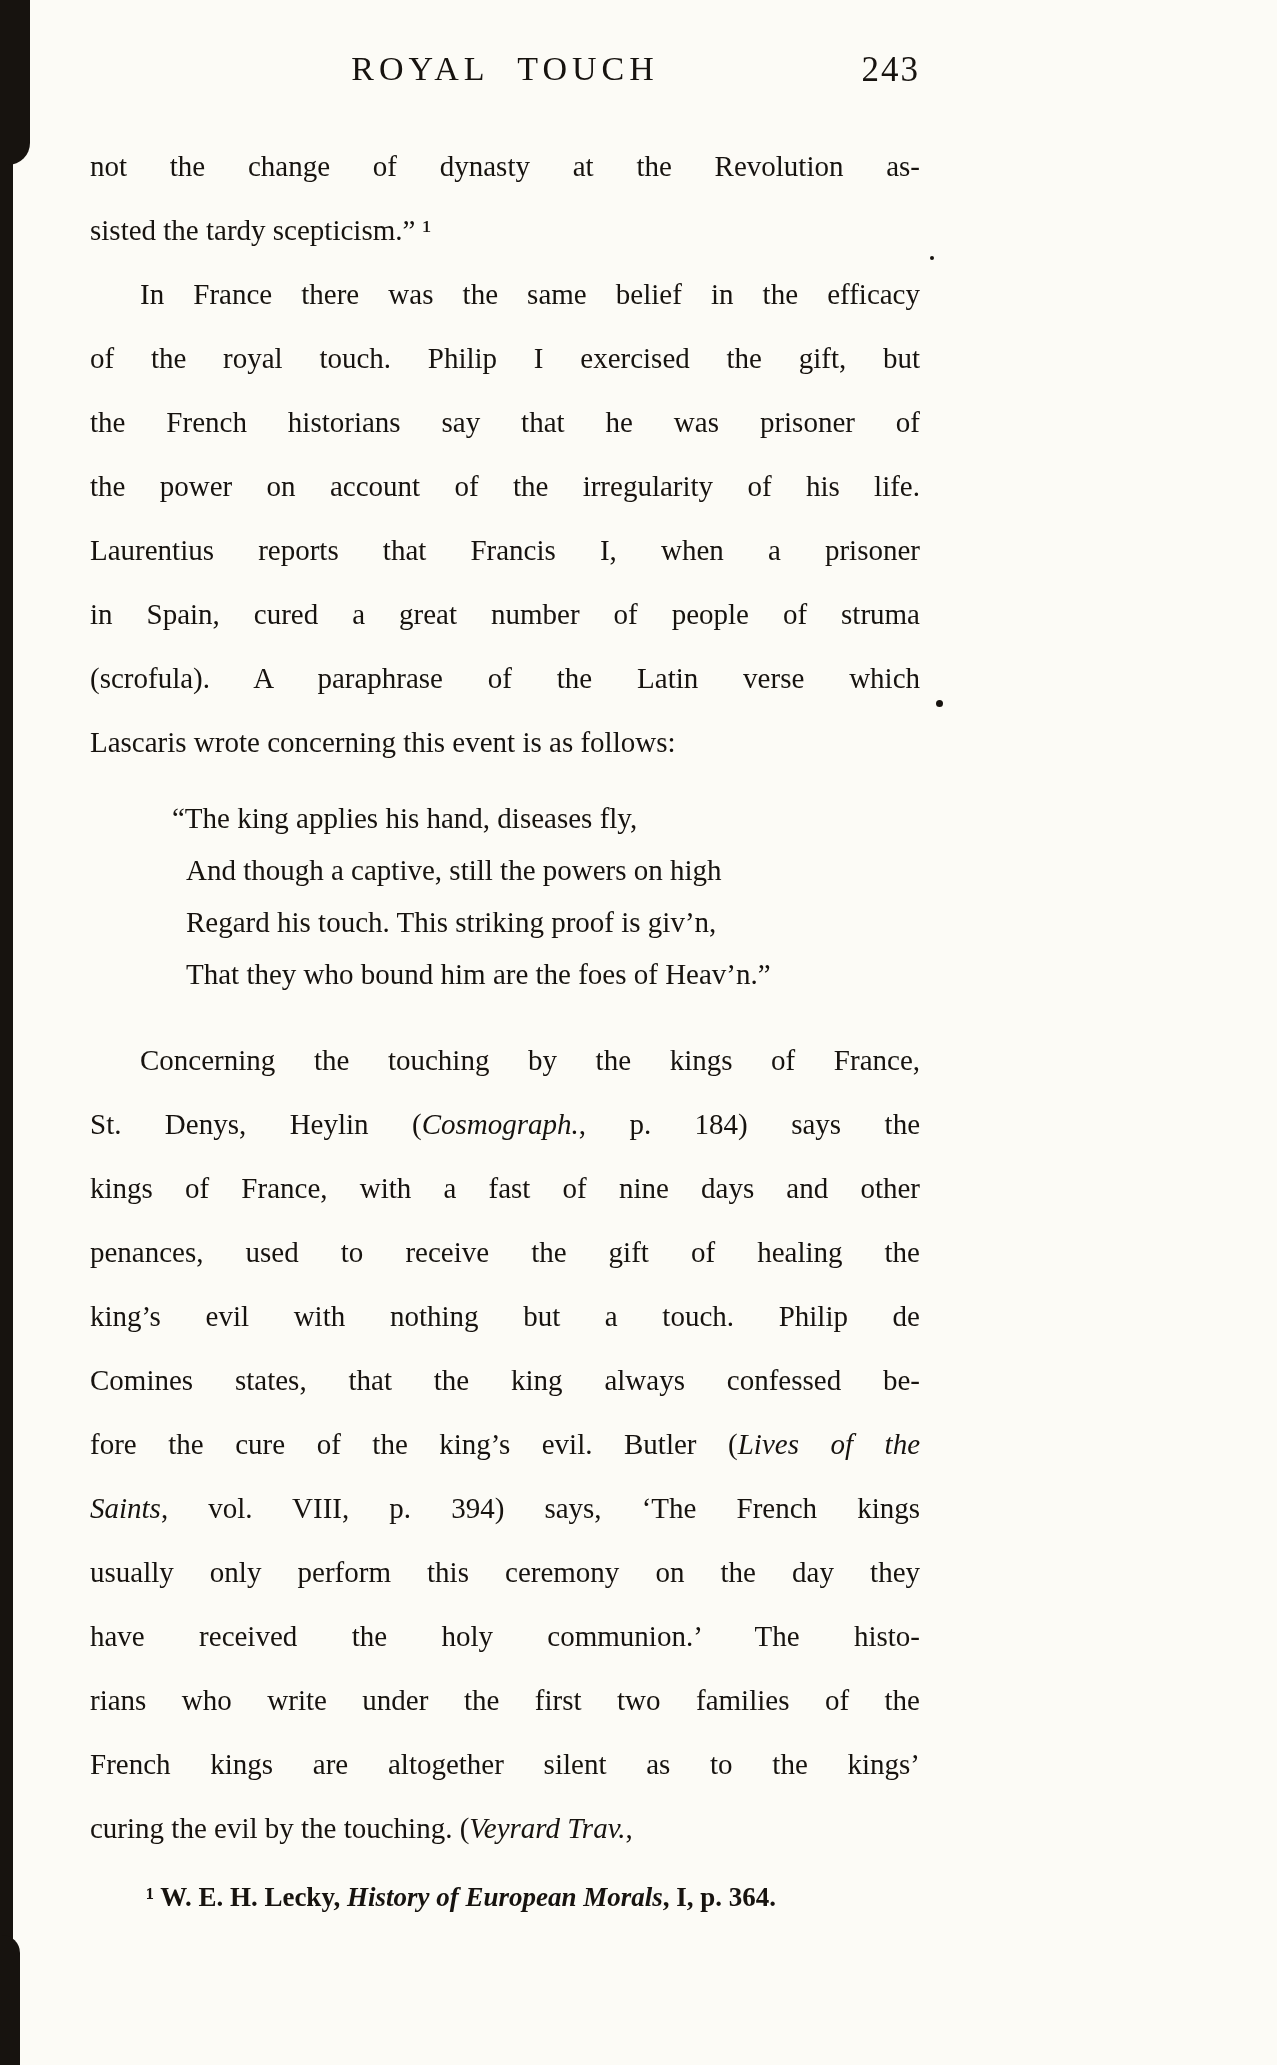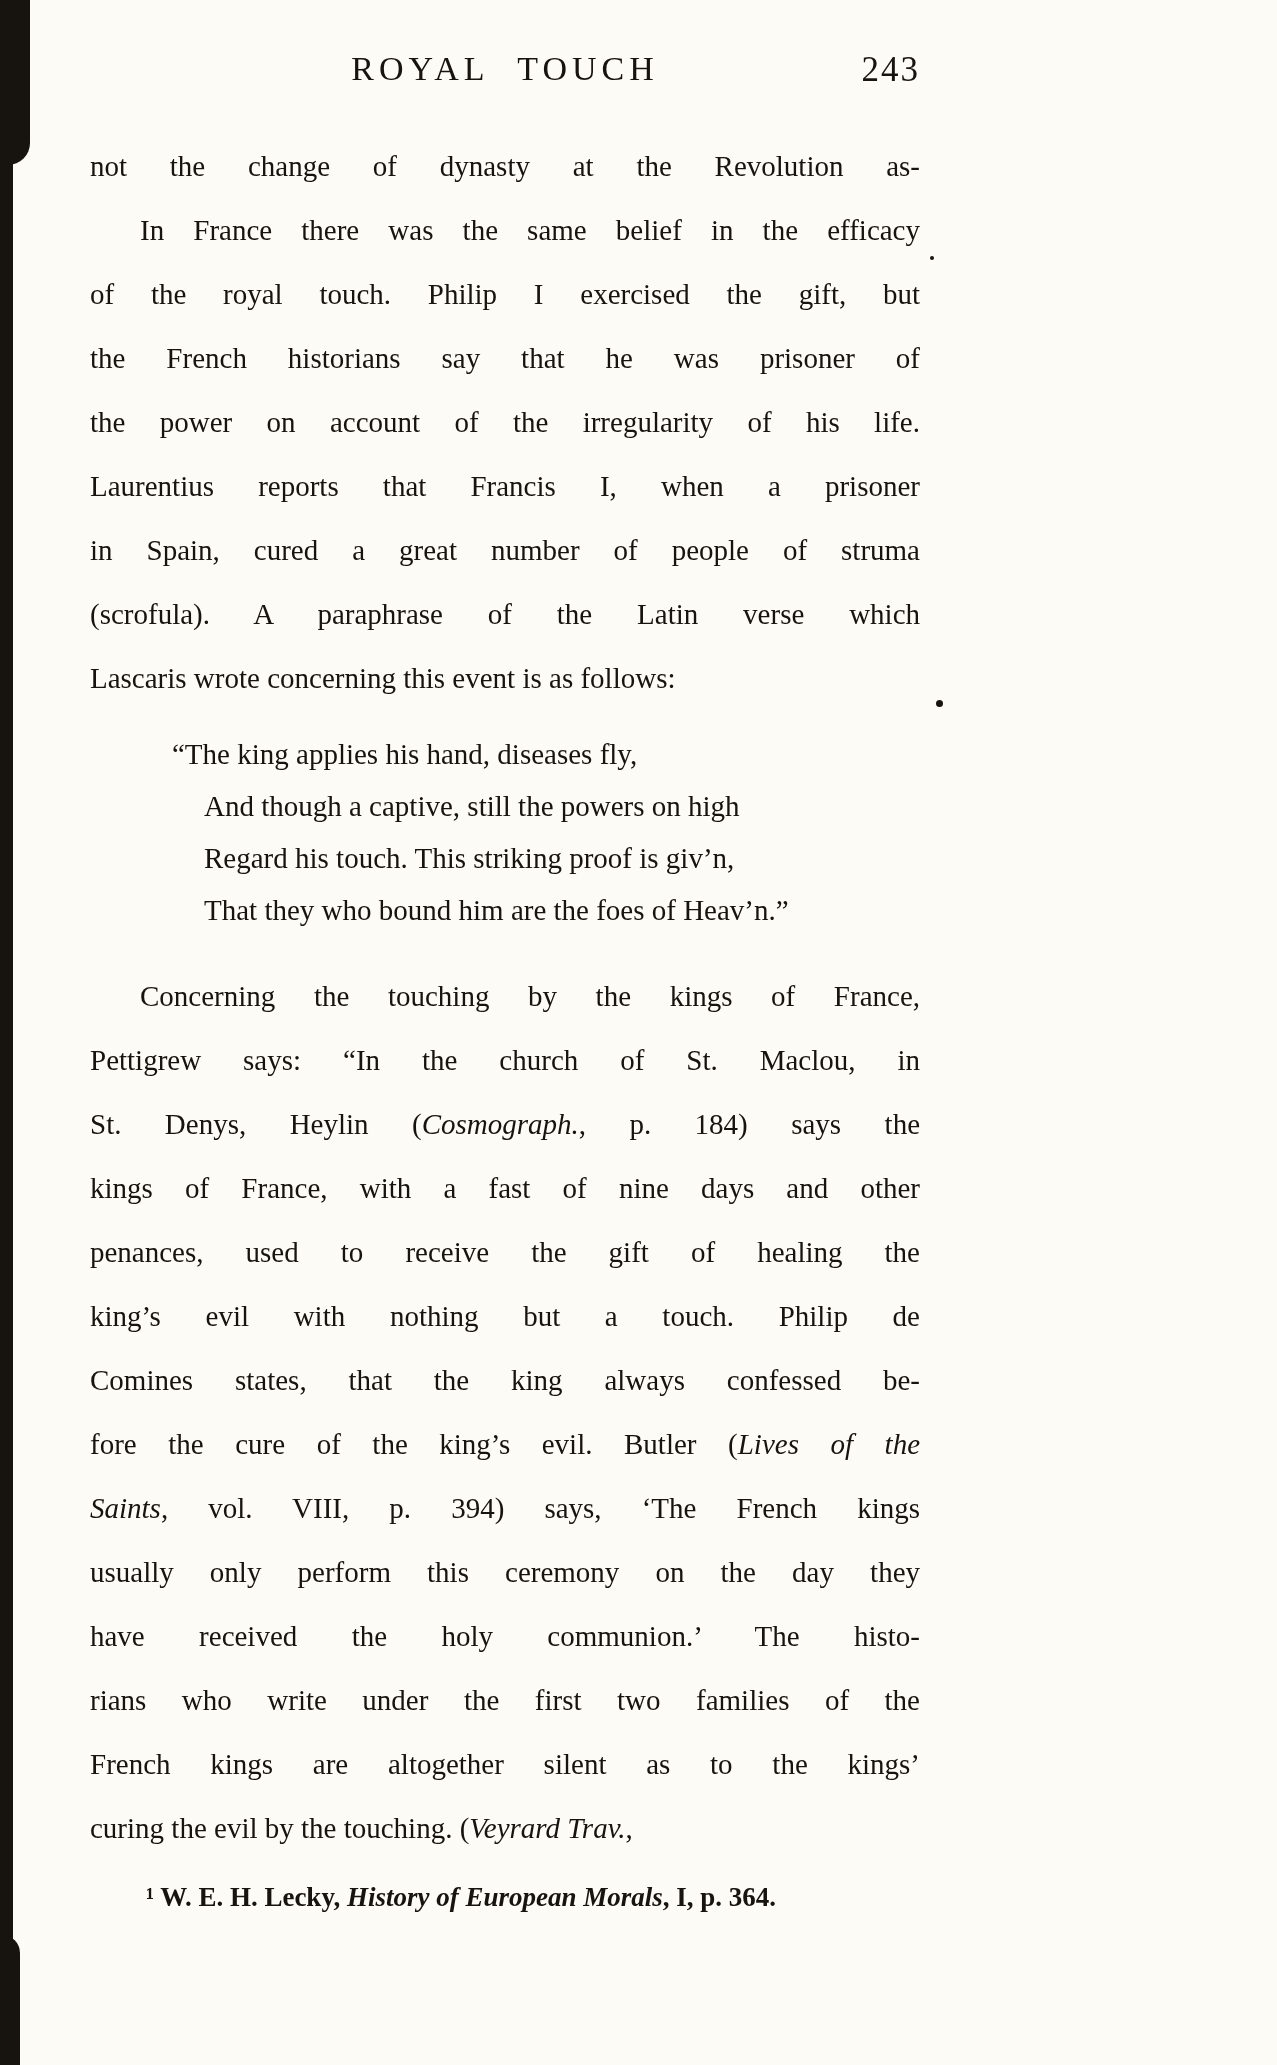--- a/index.html
+++ b/index.html
@@ -68,21 +68,21 @@
     text-align-last: justify;
   }
   .para .line.last { text-align-last: left; }
   .para .line.indent { text-indent: 50px; }
 
   .verse {
     margin: 18px 0 28px 96px;
     font-size: 29px;
     line-height: 52px;
   }
-  .verse .line { text-align: left; margin-left: 18px; }
+  .verse .line { text-align: left; }
   .verse .line:first-child { margin-left: -14px; }
 
   .footnote {
     margin-top: 16px;
     font-size: 27px;
     line-height: 42px;
     font-weight: bold;
   }
   .footnote .line { text-align: left; text-indent: 56px; }
 
@@ -100,40 +100,40 @@
   <div class="artifact-dot dot-2"></div>
 
   <div class="running-head">
     <div class="title">ROYAL TOUCH</div>
     <div class="folio">243</div>
   </div>
 
   <div class="page-body">
       <div class="para">
         <div class="line">not the change of dynasty at the Revolution as-</div>
+        <div class="line last">sisted the tardy scepticism.” ¹</div>
       </div>
       <div class="para">
         <div class="line indent">In France there was the same belief in the efficacy</div>
         <div class="line">of the royal touch. Philip I exercised the gift, but</div>
         <div class="line">the French historians say that he was prisoner of</div>
         <div class="line">the power on account of the irregularity of his life.</div>
         <div class="line">Laurentius reports that Francis I, when a prisoner</div>
         <div class="line">in Spain, cured a great number of people of struma</div>
         <div class="line">(scrofula). A paraphrase of the Latin verse which</div>
         <div class="line last">Lascaris wrote concerning this event is as follows:</div>
       </div>
       <div class="verse">
         <div class="line">“The king applies his hand, diseases fly,</div>
         <div class="line">And though a captive, still the powers on high</div>
         <div class="line">Regard his touch. This striking proof is giv’n,</div>
         <div class="line">That they who bound him are the foes of Heav’n.”</div>
       </div>
       <div class="para">
         <div class="line indent">Concerning the touching by the kings of France,</div>
-        <div class="line">Pettigrew says: “In the church of St. Maclou, in</div>
         <div class="line">St. Denys, Heylin (<i>Cosmograph.</i>, p. 184) says the</div>
         <div class="line">kings of France, with a fast of nine days and other</div>
         <div class="line">penances, used to receive the gift of healing the</div>
         <div class="line">king’s evil with nothing but a touch. Philip de</div>
         <div class="line">Comines states, that the king always confessed be-</div>
         <div class="line">fore the cure of the king’s evil. Butler (<i>Lives of the</i></div>
         <div class="line"><i>Saints</i>, vol. VIII, p. 394) says, ‘The French kings</div>
         <div class="line">usually only perform this ceremony on the day they</div>
         <div class="line">have received the holy communion.’ The histo-</div>
         <div class="line">rians who write under the first two families of the</div>

